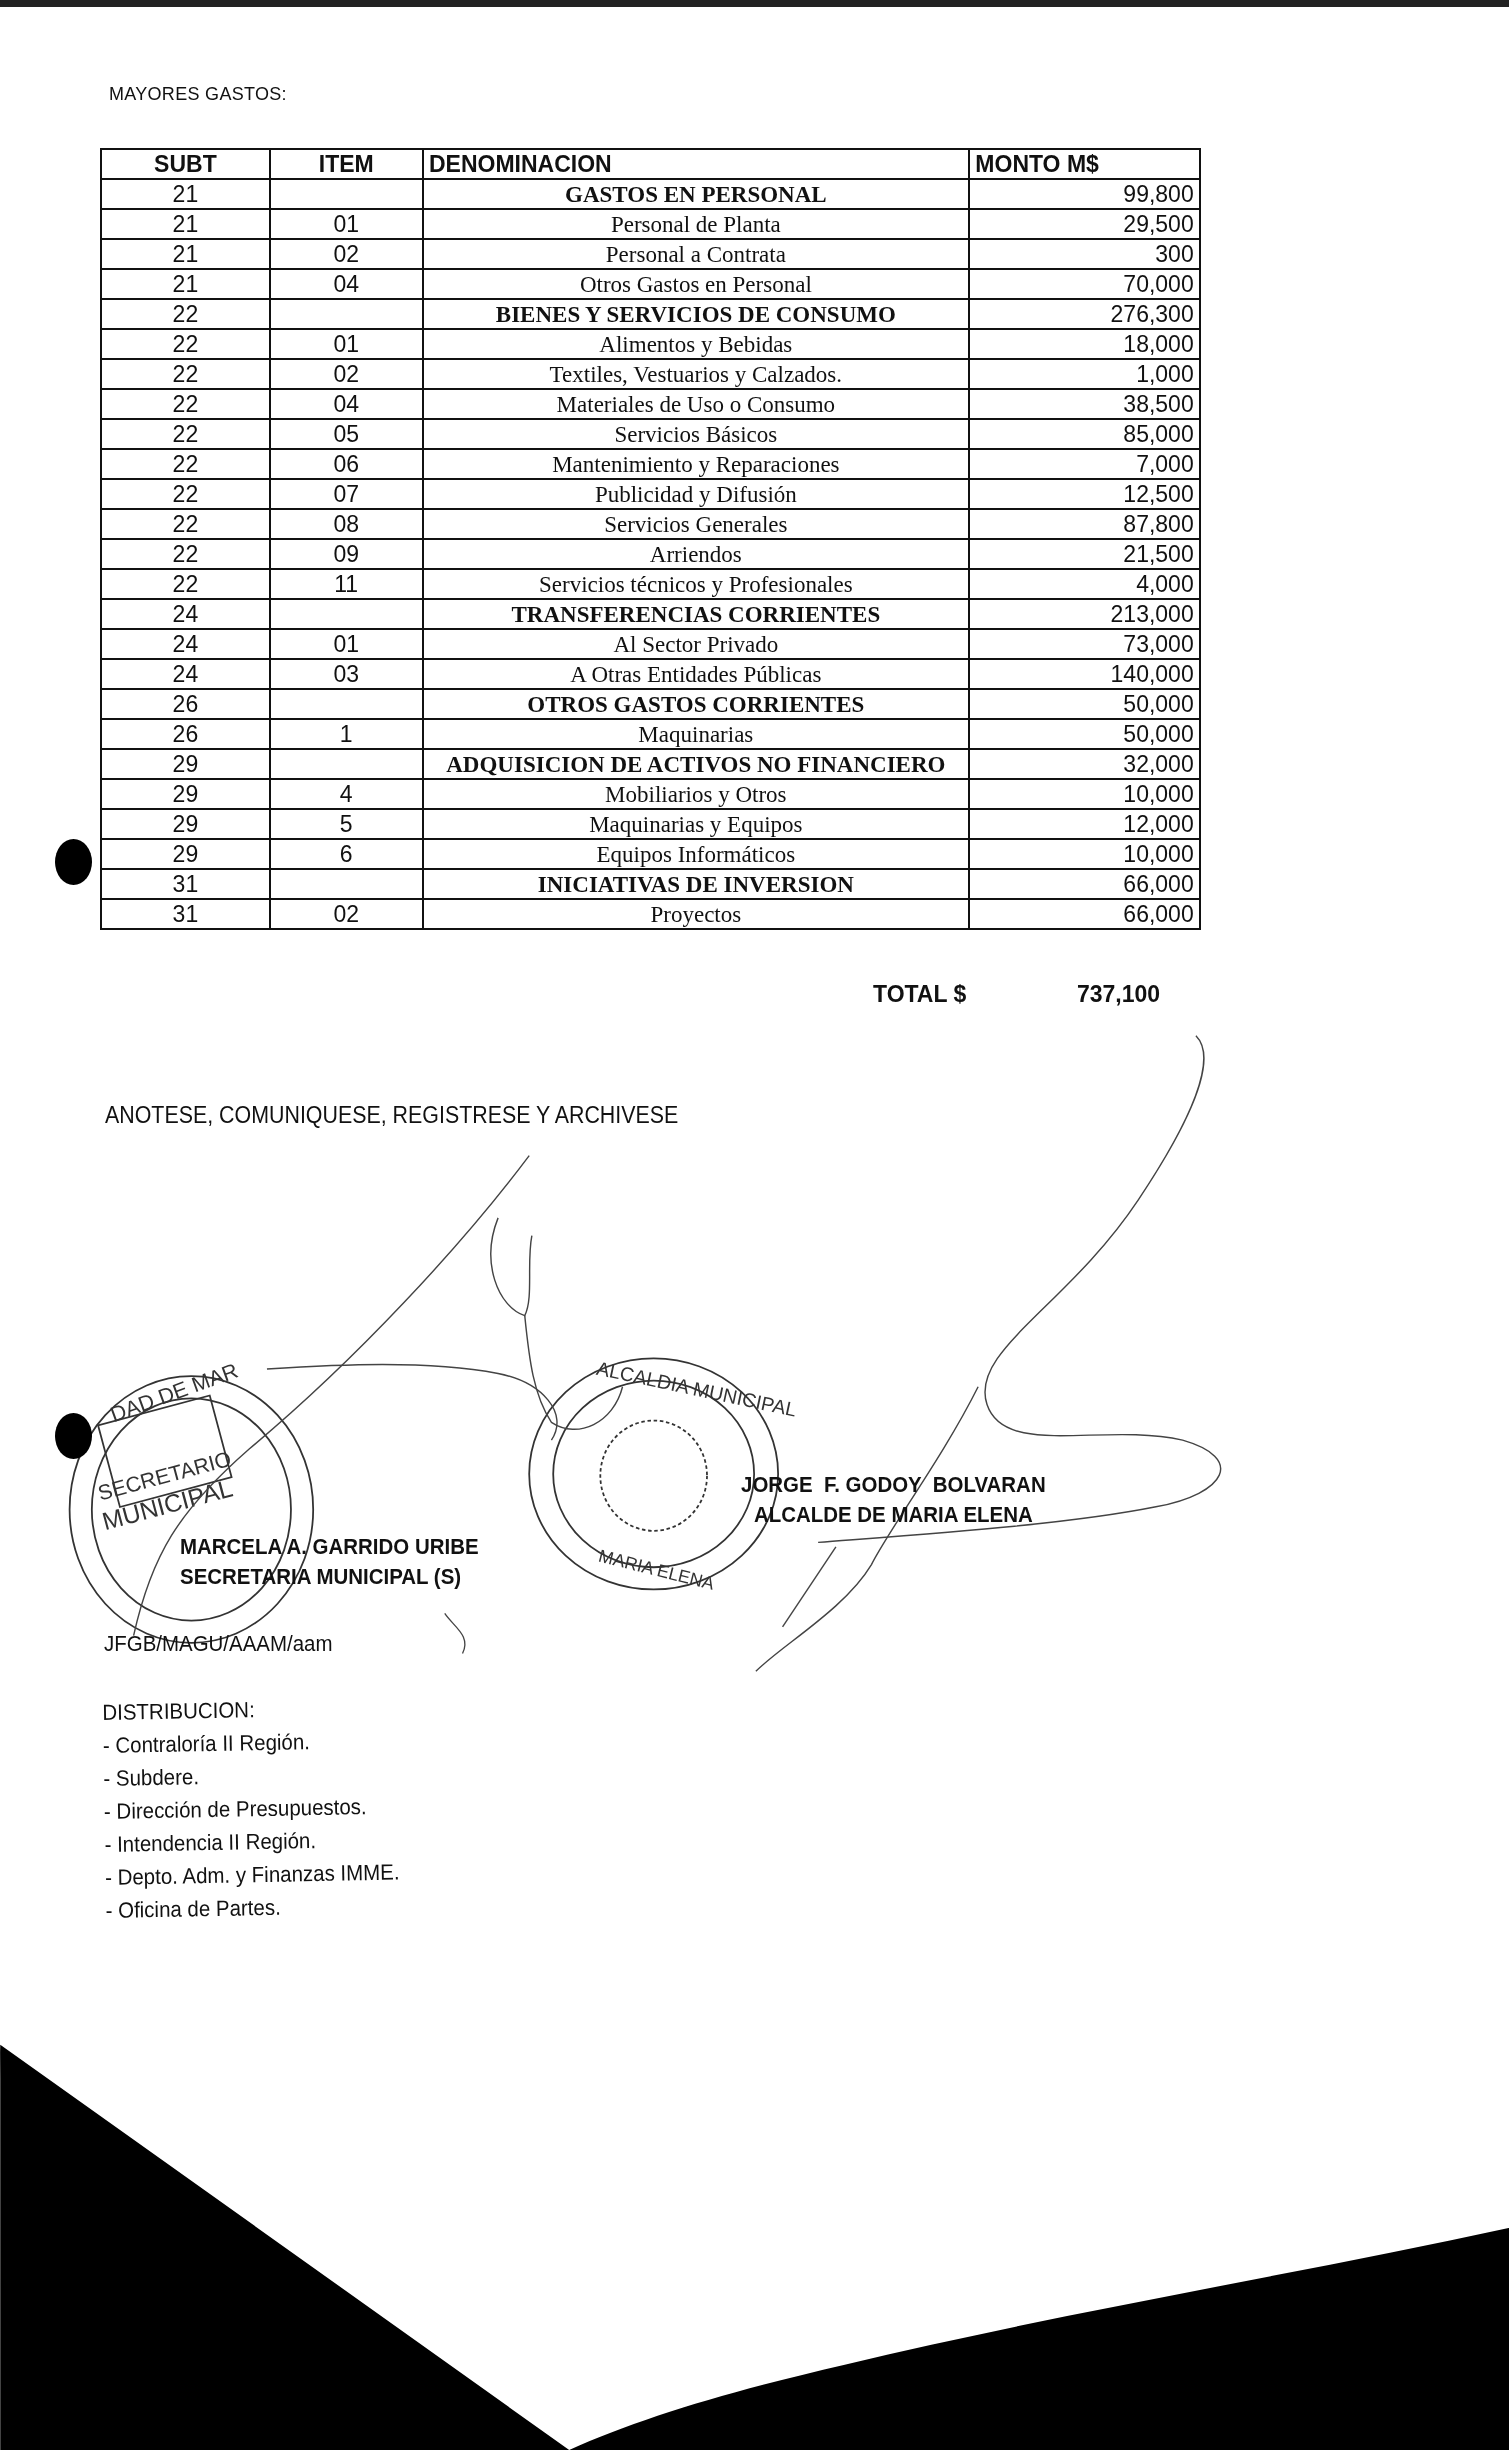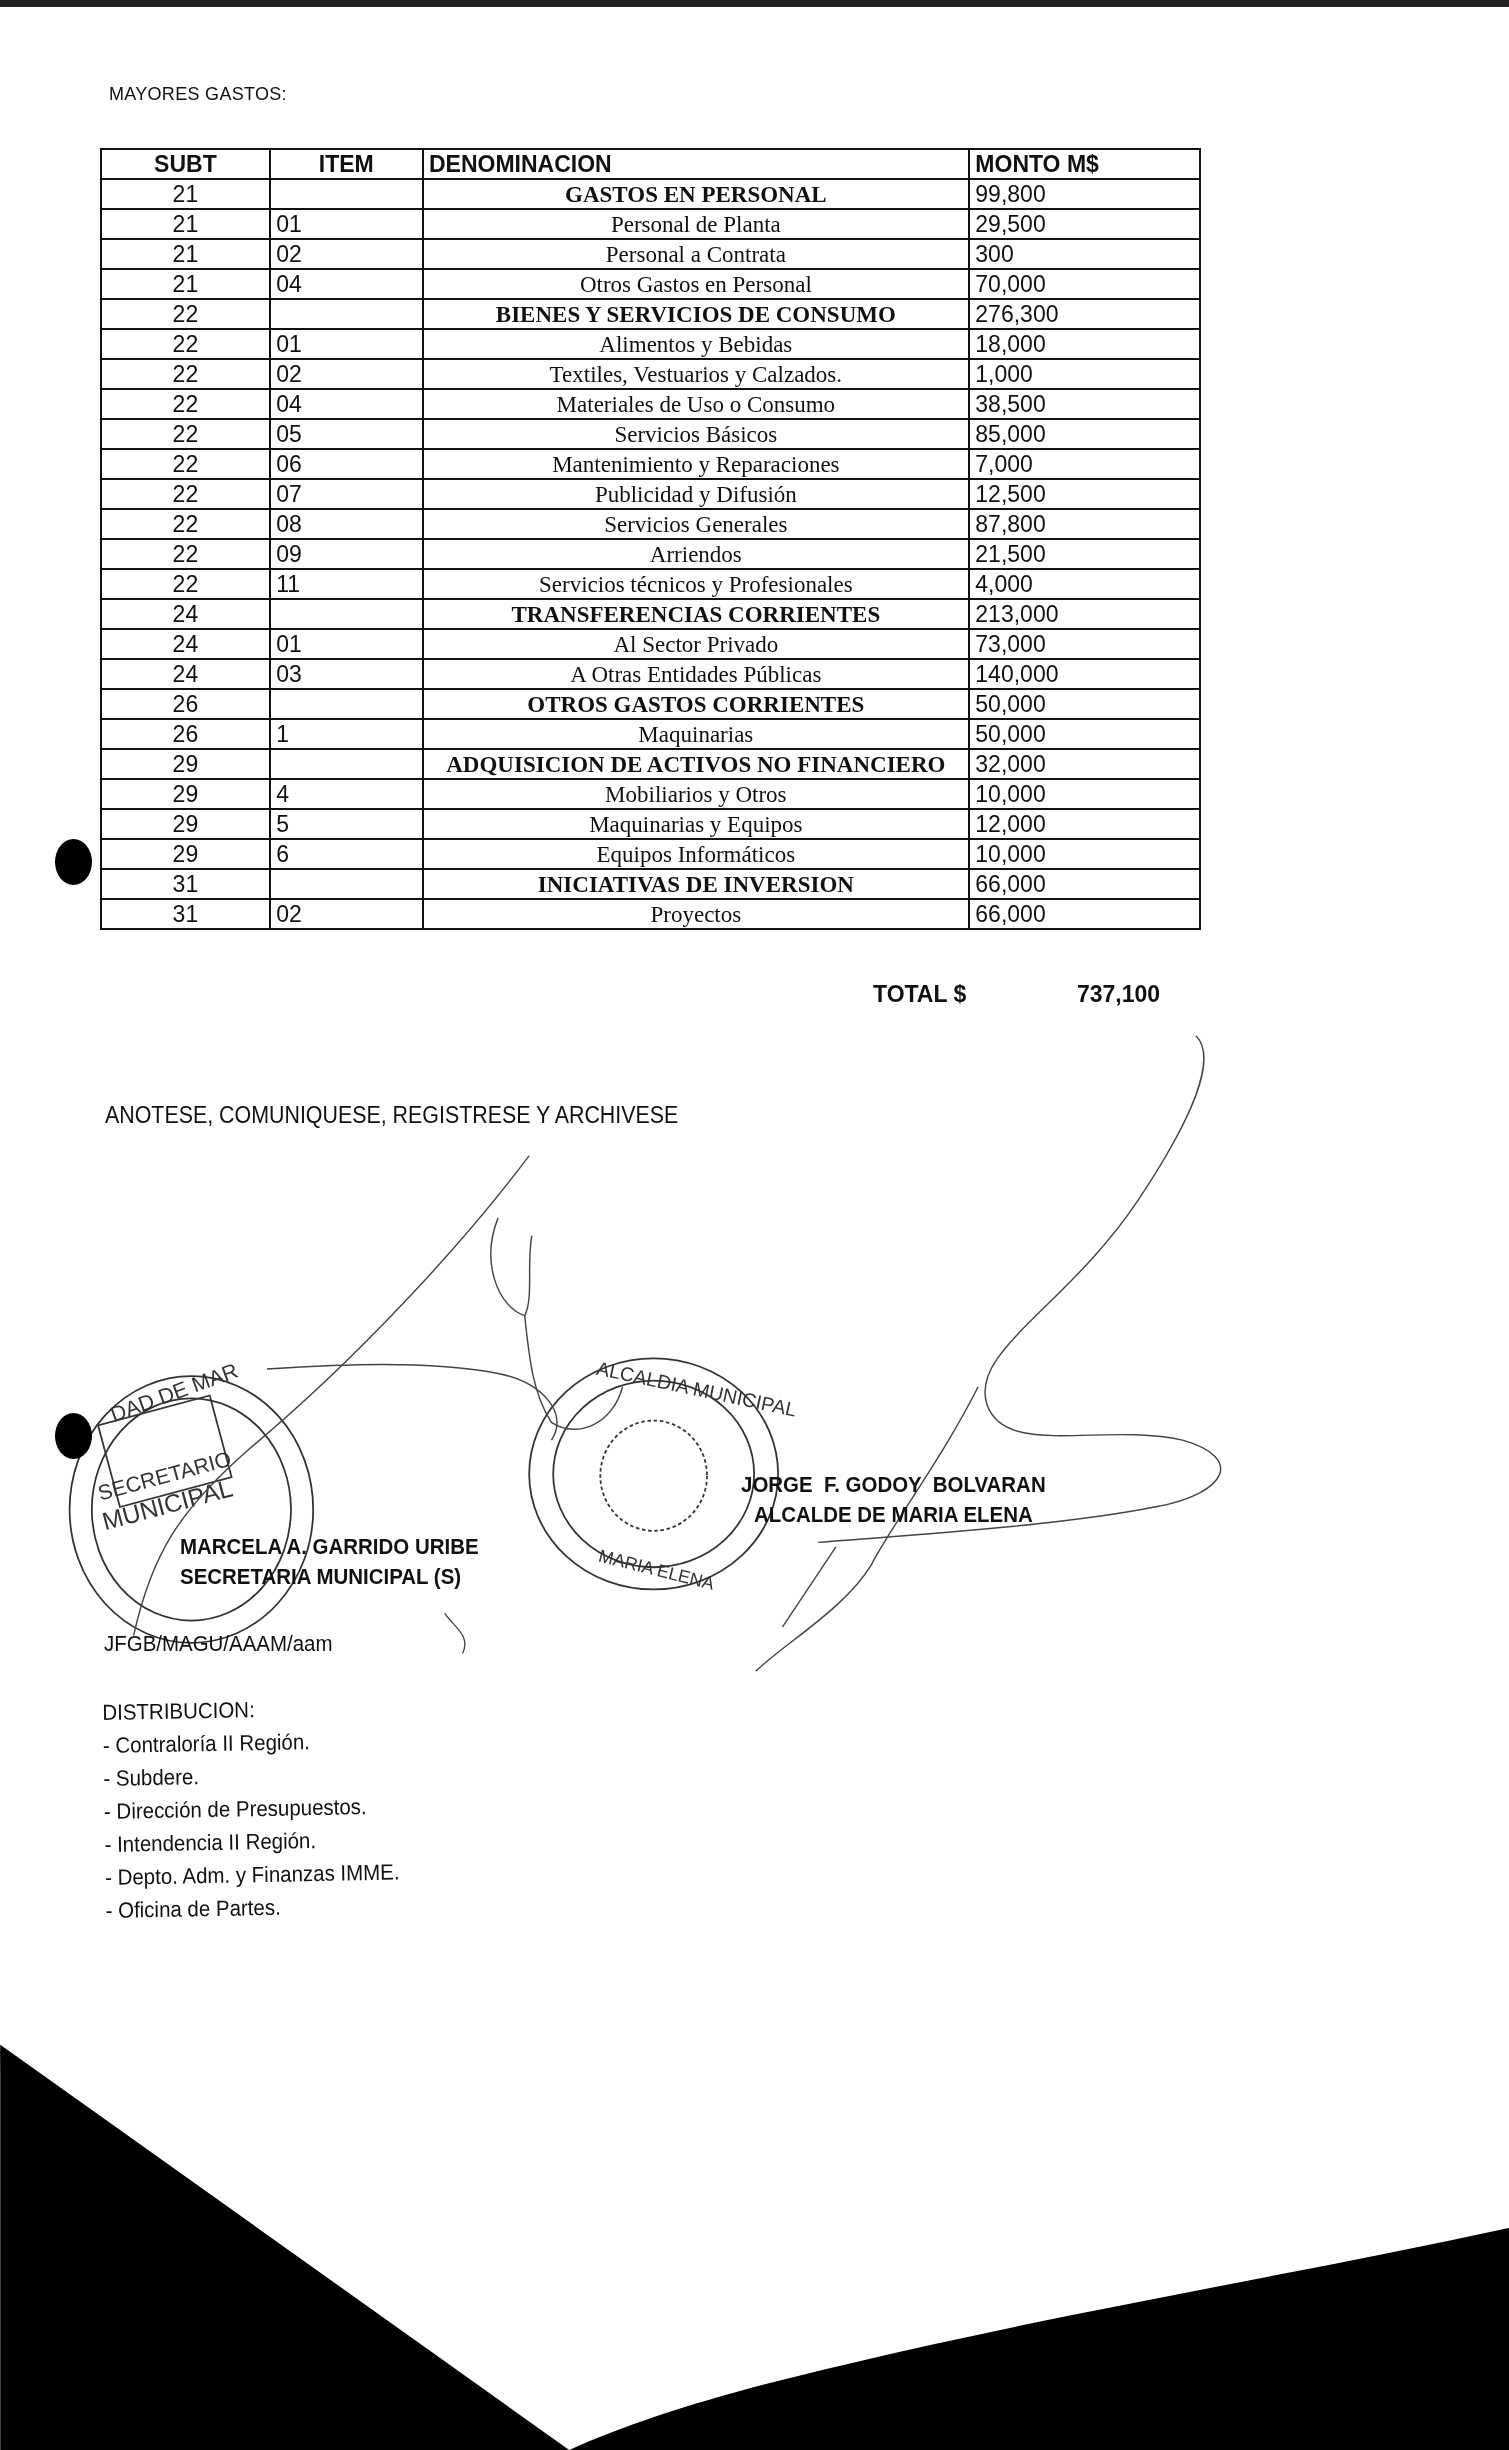--- a/index.html
+++ b/index.html
@@ -4,23 +4,23 @@
 <style>
   html, body { margin:0; padding:0; }
   body { width:1510px; height:2450px; position:relative; background:#fff; overflow:hidden;
          font-family:"Liberation Sans", sans-serif; color:#111; }
   .topbar { position:absolute; left:0; top:0; width:1510px; height:7.1px; background:#222; }
   .title { position:absolute; left:109px; top:84px; font-size:18px; font-weight:normal; letter-spacing:0.3px; }
   table.budget { position:absolute; left:100px; top:148px; border-collapse:collapse; width:1101px; }
   table.budget th, table.budget td { border:2.2px solid #111; padding:0 5.3px; height:28px; font-size:23px; line-height:27px; }
   table.budget th { font-weight:bold; text-align:center; font-size:23px;margin-top:44px; }
   .c-subt { width:156px; text-align:center; }
-  .c-item { width:140px; }
+  .c-item { width:140px; text-align:center; }
   .c-den { width:533px; text-align:center; font-family:Liberation Serif, serif; }
-  .c-amt { width:218px; }
+  .c-amt { width:218px; text-align:right; }
   tr.cat td.c-den { font-weight:bold; }
   .total-label { position:absolute; left:873px; top:981px; font-size:23px; font-weight:bold; }
   .total-val { position:absolute; left:1077px; top:981px; font-size:23px; font-weight:bold; }
   .closing { position:absolute; left:105px; top:1102px; font-size:23px; transform:scaleX(0.93); transform-origin:left; }
   .sig { position:absolute; font-size:22px; font-weight:bold; line-height:30px; transform:scaleX(0.93); transform-origin:left; }
   .sig1 { left:180px; top:1532px; }
   .sig2 { left:741px; top:1470px; text-align:center; }
   .refs { position:absolute; left:104px; top:1631px; font-size:22px; transform:scaleX(0.93); transform-origin:left; }
   .distrib { position:absolute; left:104px; top:1696px; font-size:22px; line-height:33px; transform:scaleX(0.93) rotate(-1deg); transform-origin:left; }
   .distrib div { white-space:nowrap; }

